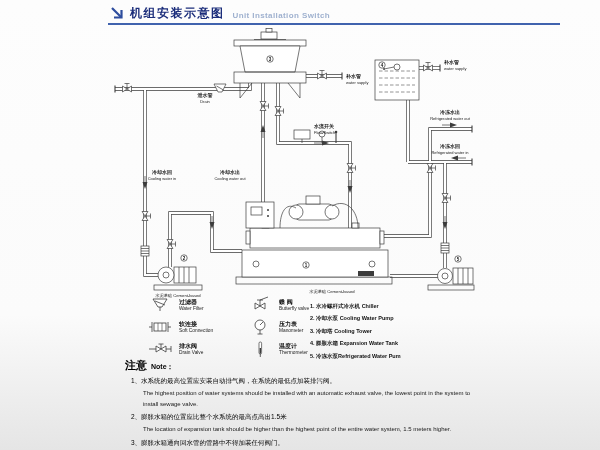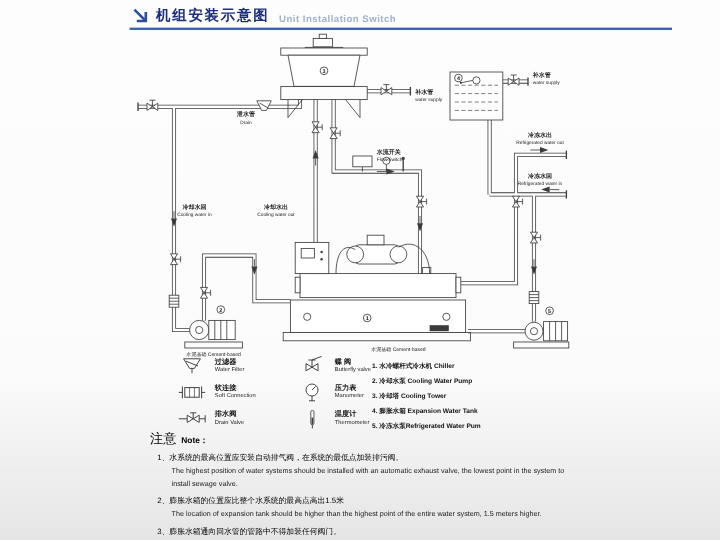--- a/index.html
+++ b/index.html
@@ -37,21 +37,21 @@
   .licon{width:26px;height:18px;flex:0 0 26px}
   .ltxt{display:flex;flex-direction:column;line-height:1.15}
   .lcn{font-size:6px;font-weight:bold;color:#111}
   .len{font-size:4.8px;color:#222}
   .litem{font-size:5.5px;color:#111;line-height:12.4px;white-space:nowrap;font-weight:bold}
   .col3{padding-top:6px}
 
   
   .notes{position:absolute;left:125px;top:358px;width:352px}
   .n-head{display:flex;align-items:baseline;gap:4px}
-  .n-head .n-cn-h{font-size:11px;font-weight:normal;color:#000}
+  .n-head .n-cn-h{font-size:11px;font-weight:bold;color:#000}
   .n-head .n-en-h{font-size:7px;font-weight:bold;color:#000}
   .n-item-cn{font-size:6.5px;color:#000;margin-top:4px;margin-left:6px}
   .n-item-en{font-size:6px;color:#1a1a1a;margin-left:18px;margin-top:2px;line-height:1.75;width:334px}
 </style>
 </head>
 <body>
 
 <div class="page">
 
   <div class="header">

